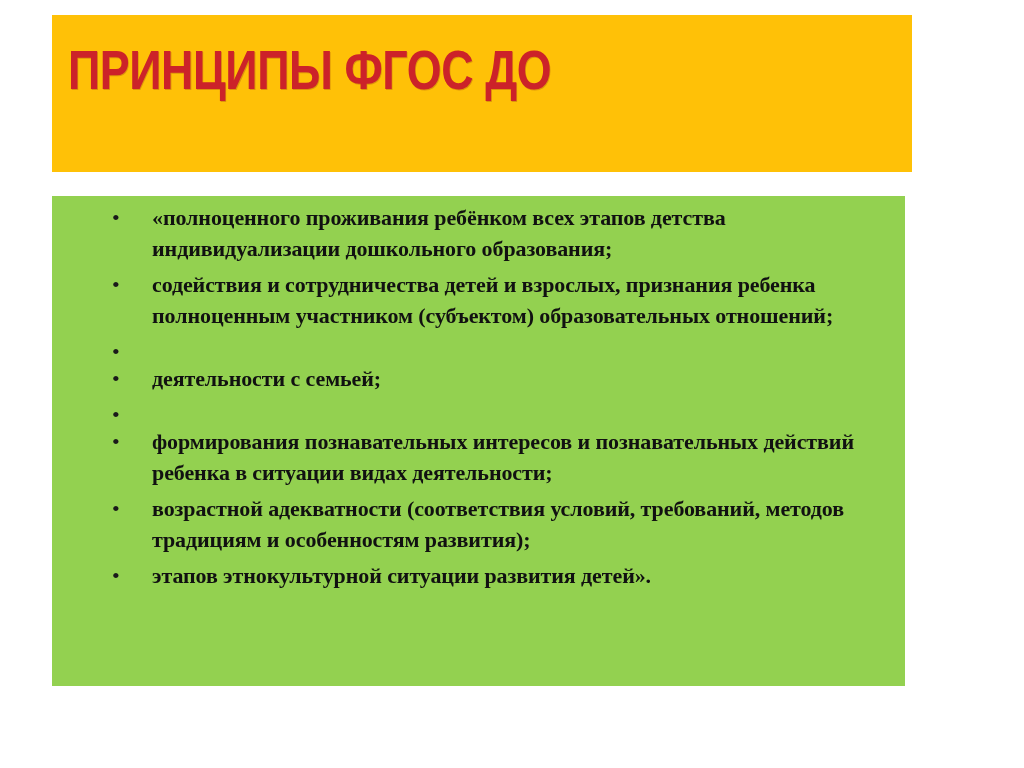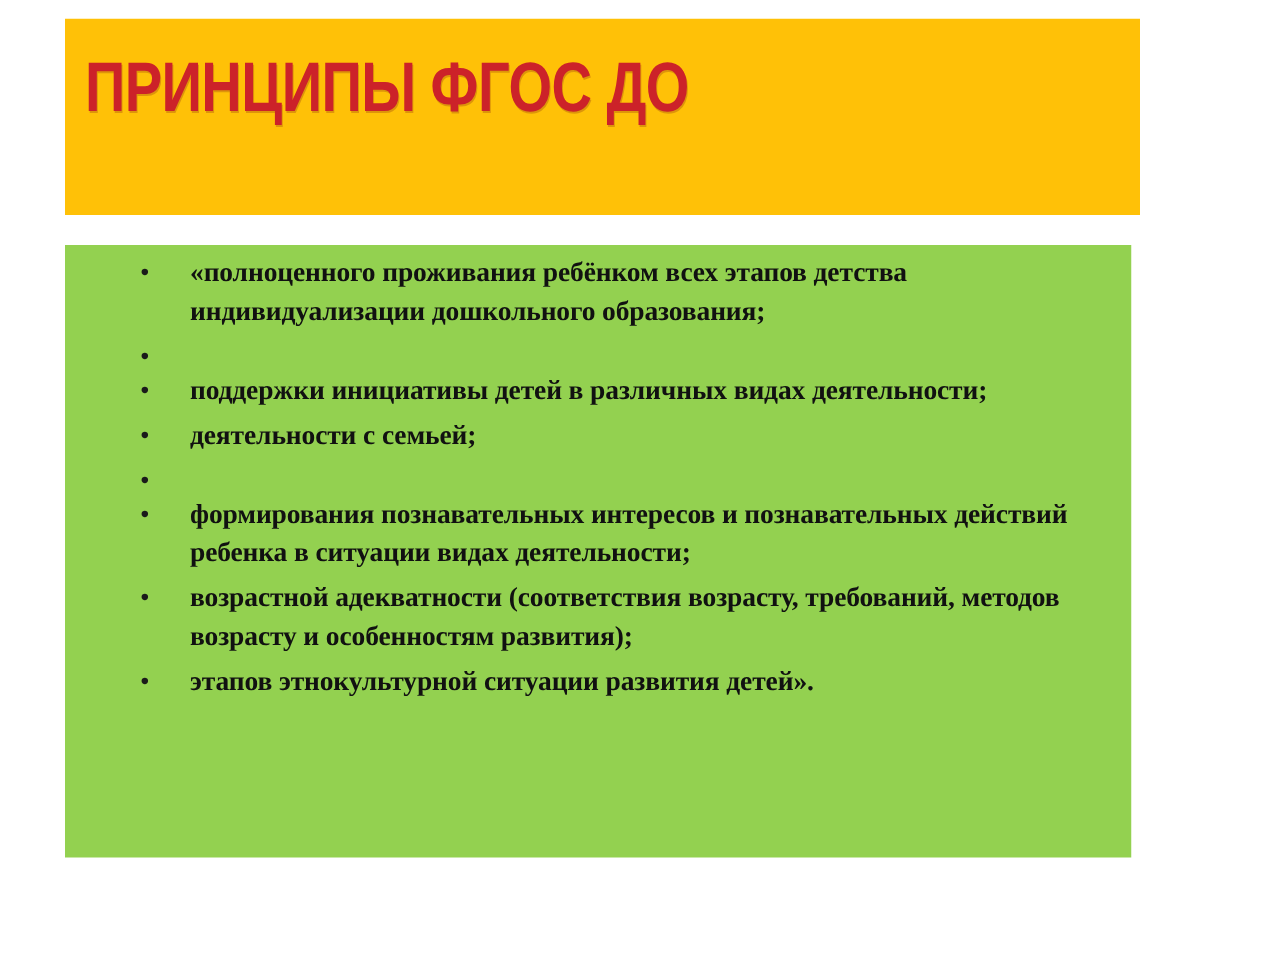--- a/index.html
+++ b/index.html
@@ -114,44 +114,44 @@
   <div class="body-panel">
     <ul class="bullet-list">
 
       <li class="bullet-item">
         <span class="bullet-marker">•</span>
         <span class="bullet-text">«полноценного проживания ребёнком всех этапов детства индивидуализации дошкольного образования;</span>
       </li>
 
       <li class="bullet-item">
         <span class="bullet-marker">•</span>
+        <span class="bullet-text">содействия и сотрудничества детей и взрослых, признания ребенка полноценным участником (субъектом) образовательных отношений;</span>
       </li>
 
       <li class="bullet-item">
         <span class="bullet-marker">•</span>
-        <span class="bullet-text">поддержки инициативы детей в различных видах деятельности;</span>
       </li>
 
       <li class="bullet-item">
         <span class="bullet-marker">•</span>
         <span class="bullet-text">деятельности с семьей;</span>
       </li>
 
       <li class="bullet-item">
         <span class="bullet-marker">•</span>
       </li>
 
       <li class="bullet-item">
         <span class="bullet-marker">•</span>
         <span class="bullet-text">формирования познавательных интересов и познавательных действий ребенка в ситуации видах деятельности;</span>
       </li>
 
       <li class="bullet-item">
         <span class="bullet-marker">•</span>
-        <span class="bullet-text">возрастной адекватности (соответствия возрасту, требований, методов возрасту  и особенностям развития);</span>
+        <span class="bullet-text">возрастной адекватности (соответствия условий, требований, методов традициям  и особенностям развития);</span>
       </li>
 
       <li class="bullet-item">
         <span class="bullet-marker">•</span>
         <span class="bullet-text">этапов этнокультурной ситуации развития детей».</span>
       </li>
 
     </ul>
   </div>
 

